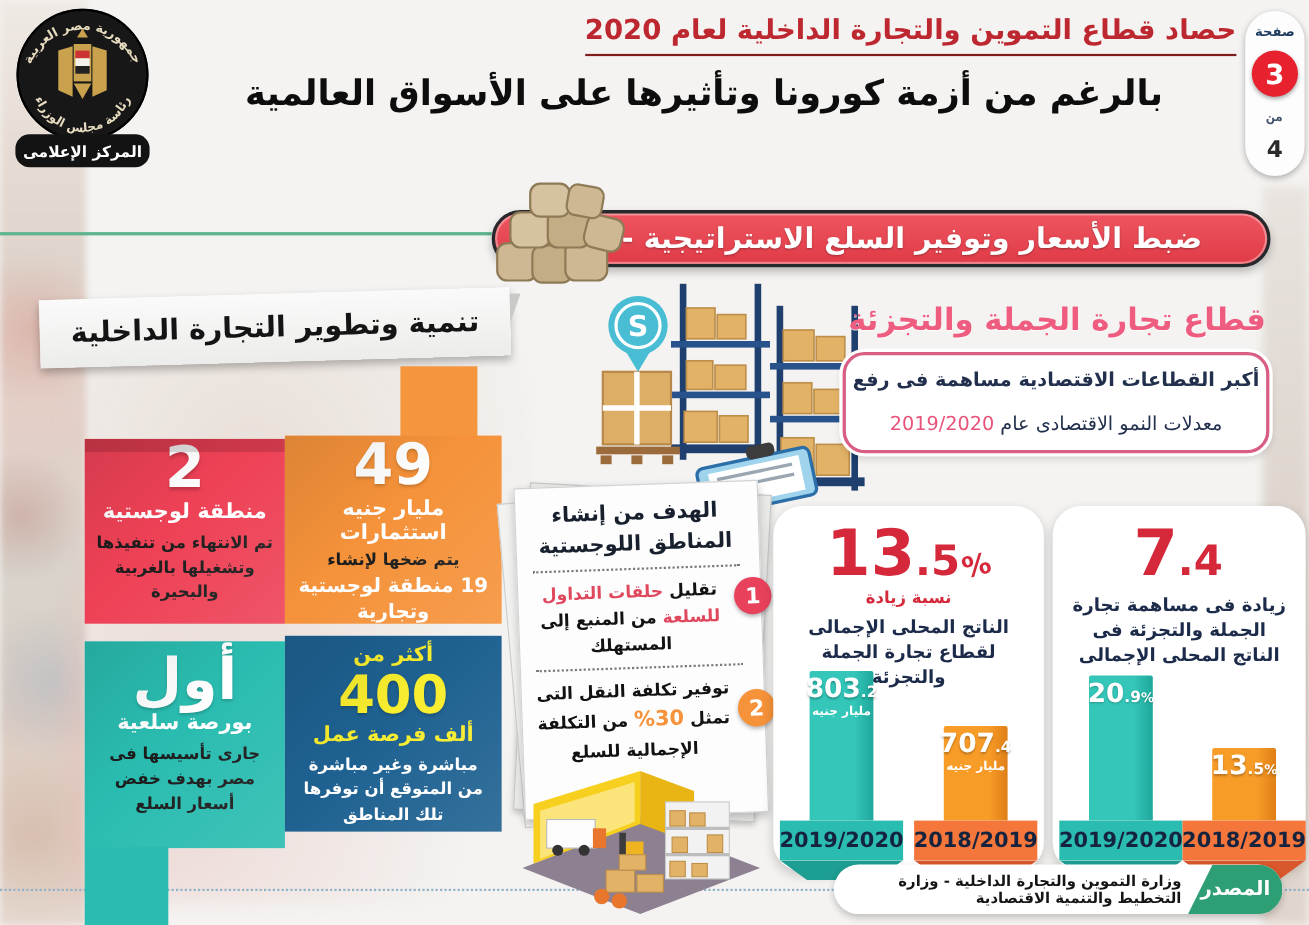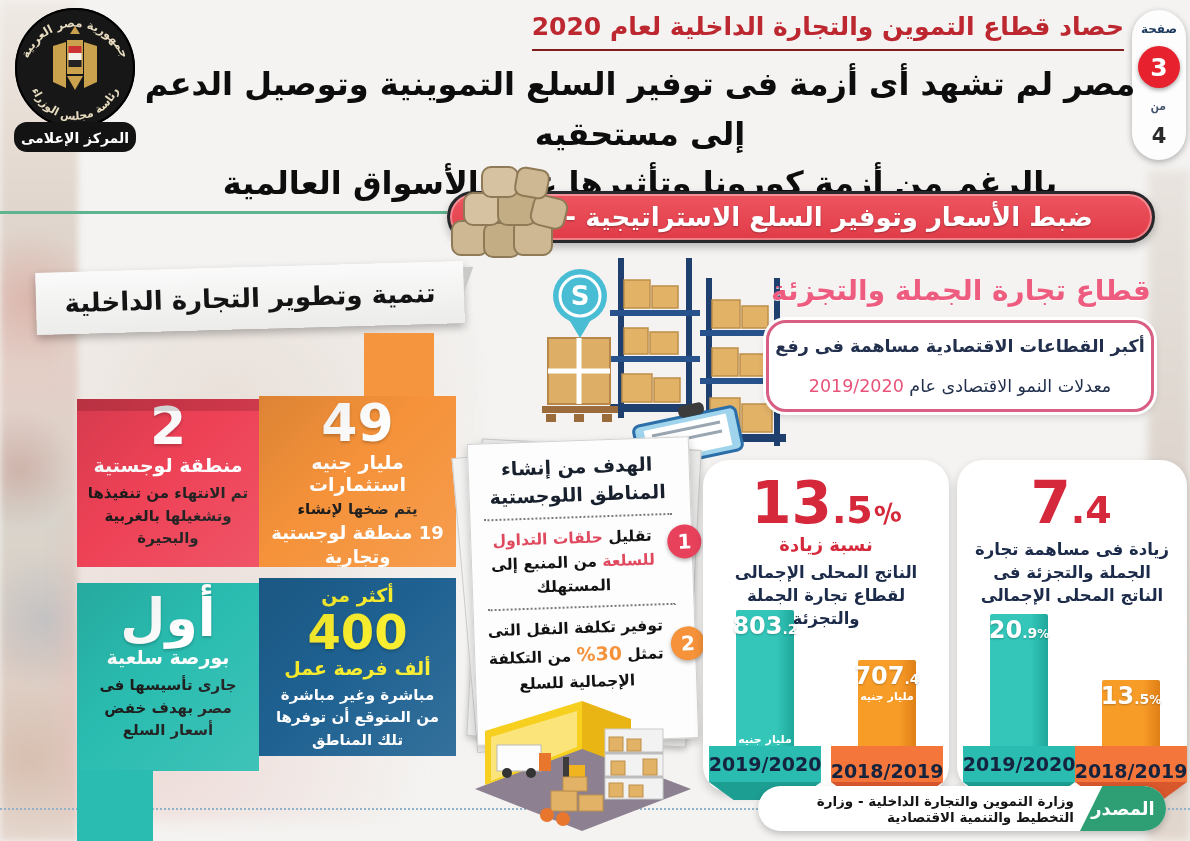--- a/index.html
+++ b/index.html
@@ -94,39 +94,39 @@
   .retail-l2{font-size:17.5px;font-weight:normal;color:#22304d;margin-top:16px;}
   .retail-year{color:#e8537a;direction:ltr;display:inline-block;}
   
   .stat-card{background:#fff;border-radius:26px;box-shadow:0 4px 10px rgba(0,0,0,.18);box-sizing:border-box;text-align:center;}
   .card1{left:703px;top:460px;width:246px;height:332px;}
   .card2{left:957px;top:460px;width:230px;height:332px;}
   .big-red{direction:ltr;color:#d5293b;font-weight:bold;line-height:1;margin-top:14px;}
   .big-red .main{font-size:58px;}
   .big-red .frac{font-size:38px;}
   .big-red .sfx{font-size:26px;display:inline-block;transform:rotate(-14deg);margin-left:2px;}
-  .red-label{color:#d5293b;font-size:18px;font-weight:bold;margin-top:2px;}
+  .red-label{color:#d5293b;font-size:15px;font-weight:bold;margin-top:2px;}
   .card-sub{color:#1c2b4a;font-size:16.5px;font-weight:bold;line-height:1.4;margin-top:6px;padding:0 14px;}
   .bars{position:absolute;left:0;bottom:-8px;width:100%;display:flex;flex-direction:row;justify-content:space-between;direction:ltr;padding:0 6px;box-sizing:border-box;}
   .bar-group{position:relative;width:112px;display:flex;flex-direction:column;align-items:center;justify-content:flex-end;}
   .bar{width:58px;display:flex;flex-direction:column;align-items:center;padding-top:4px;box-sizing:border-box;border-radius:2px 2px 0 0;}
-  .bar-teal{background:linear-gradient(90deg,#33c6b9 70%,#1fa79b 100%);justify-content:space-between;}
+  .bar-teal{background:linear-gradient(90deg,#33c6b9 70%,#1fa79b 100%);}
   .bar-orange{background:linear-gradient(90deg,#f89c28 70%,#df7f16 100%);}
   .bar-h-tall{height:136px;}
   .bar-h-short{height:86px;}
   .bar-h-tall2{height:132px;}
   .bar-h-short2{height:66px;}
   .bar-val{direction:ltr;color:#fff;font-weight:bold;line-height:1;text-shadow:0 1px 2px rgba(0,0,0,.25);}
   .bar-val .main{font-size:24px;}
   .bar-val .frac{font-size:14px;}
   .bar-val .sfx{font-size:12px;}
   .bar-unit{color:#fff;font-size:11px;font-weight:bold;margin-top:2px;}
   .bar-base{width:112px;height:36px;display:flex;align-items:center;justify-content:center;}
   .base-teal{background:#2abcb0;}
-  .base-orange{background:#f4763b;align-items:flex-end;}
+  .base-orange{background:#f4763b;}
   .bar-base .year{direction:ltr;color:#15233f;font-size:19px;font-weight:bold;}
   .bar-lip{width:112px;height:18px;clip-path:polygon(0 0,100% 0,78% 100%,22% 100%);}
   .lip-teal{background:#1d9e92;}
   .lip-orange{background:#d9572c;}
   
   .source-pill{left:758px;top:786px;width:408px;height:45px;background:#fff;border-radius:23px;
     box-shadow:0 3px 7px rgba(0,0,0,.22);overflow:hidden;display:flex;flex-direction:row;align-items:stretch;direction:ltr;}
   .source-text{flex:1;display:flex;align-items:center;justify-content:center;color:#151515;font-size:13.5px;font-weight:bold;direction:rtl;padding-right:6px;}
   .source-label{width:86px;background:#2e9e74;color:#fff;display:flex;align-items:center;justify-content:center;
     font-size:18px;font-weight:bold;clip-path:polygon(26% 0,100% 0,100% 100%,0 100%);margin-left:auto;}
@@ -171,21 +171,20 @@
 
   <div class="abs page-pill">
     <div class="page-word">صفحة</div>
     <div class="page-circle">3</div>
     <div class="page-of">من</div>
     <div class="page-total">4</div>
   </div>
 
   <div class="abs red-title">حصاد قطاع التموين والتجارة الداخلية لعام 2020</div>
   <div class="abs headline">
-    <div>مصر لم تشهد أى أزمة فى توفير السلع التموينية وتوصيل الدعم إلى مستحقيه</div>
     <div>بالرغم من أزمة كورونا وتأثيرها على الأسواق العالمية</div>
   </div>
 
   <div class="abs teal-line"></div>
   <div class="abs banner">
     <div class="banner-text">ضبط الأسعار وتوفير السلع الاستراتيجية - تابع</div>
   </div>
   <div class="abs sacks">
     <svg width="132" height="102" viewBox="0 0 132 102">
       <g stroke="#8e7a57" stroke-width="2" fill="#cdb893">

